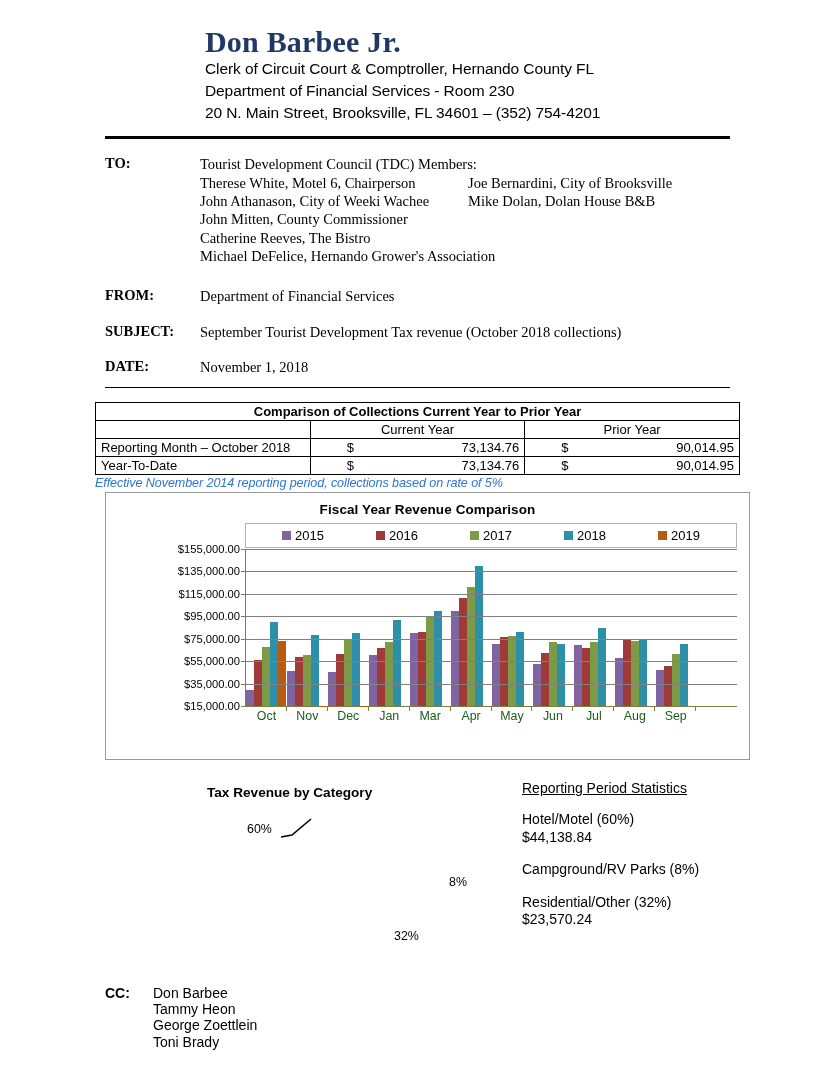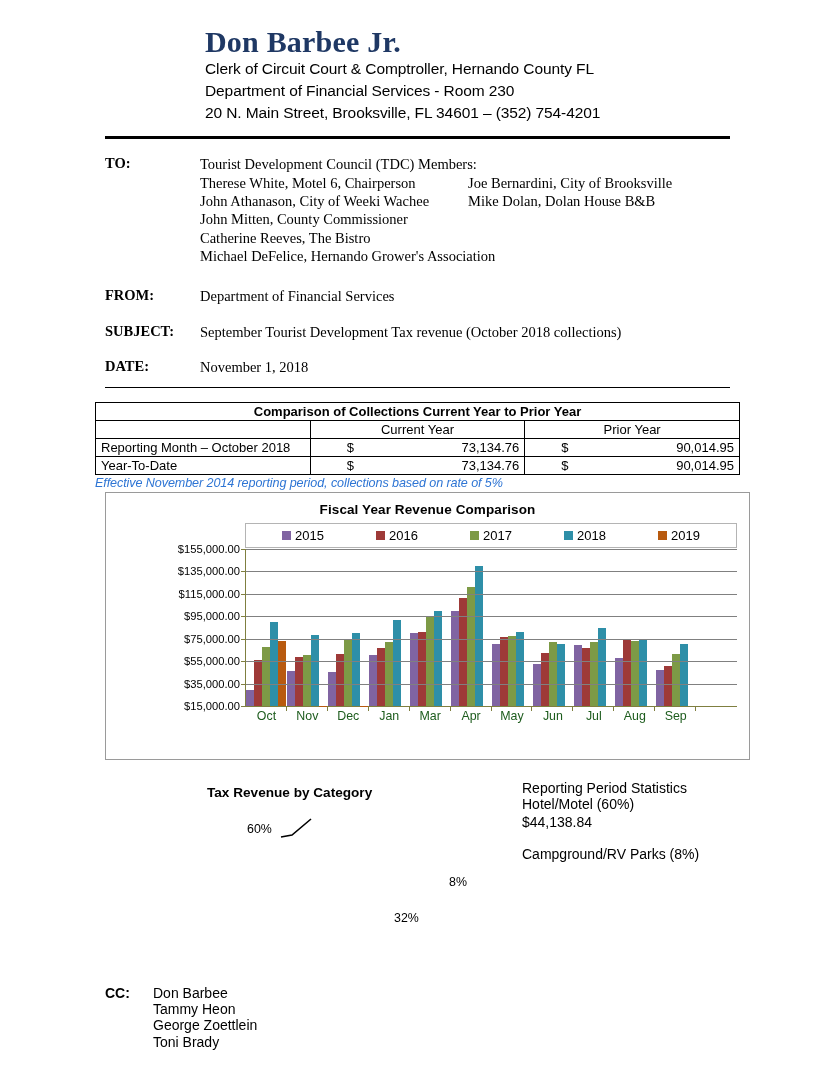--- a/index.html
+++ b/index.html
@@ -117,21 +117,21 @@
     border-left: 4.5px solid rgba(0,0,0,.55);
   }
   .pct {
     position: absolute; font-size: 12.4px;
   }
   .leader { position: absolute; }
 
   
   .stats { position: absolute; left: 522px; top: 5px; width: 290px; }
   .stats-title {
-    font-size: 14px; 
+    font-size: 14px; text-decoration: underline; margin-bottom: 15px;
   }
   .stat-blk { font-size: 14px; line-height: 1.25; margin-bottom: 15px; }
 
   
   .cc { position: absolute; left: 105px; top: 985px; display: flex; }
   .cc-label { font-weight: 700; font-size: 14px; width: 48px; flex: none; }
   .cc-list { font-size: 14px; line-height: 1.16; }
 </style>
 </head>
 <body>
@@ -380,30 +380,34 @@
 <div class="lower">
 
   <div class="pie-title">Tax Revenue by Category</div>
 
 
   <div class="pct" style="left:247px; top:47px;">60%</div>
   <svg class="leader" style="left:279px; top:40px;" width="40" height="25">
     <polyline points="2,22 13,20 32,4" fill="none" stroke="#000" stroke-width="1.6"></polyline>
   </svg>
   <div class="pct" style="left:449px; top:100px;">8%</div>
-  <div class="pct" style="left:394px; top:136px;">32%</div>
+  <div class="pct" style="left:394px; top:154px;">32%</div>
 
   <div class="stats">
     <div class="stats-title">Reporting Period Statistics</div>
     <div class="stat-blk">
       <div>Hotel/Motel (60%)</div>
       <div>$44,138.84</div>
     </div>
     <div class="stat-blk">
       <div>Campground/RV Parks (8%)</div>
+    </div>
+    <div class="stat-blk">
+      <div>Residential/Other (32%)</div>
+      <div>$23,570.24</div>
     </div>
   </div>
 </div>
 
 <div class="cc">
   <div class="cc-label">CC:</div>
   <div class="cc-list">
     <div>Don Barbee</div>
     <div>Tammy Heon</div>
     <div>George Zoettlein</div>

